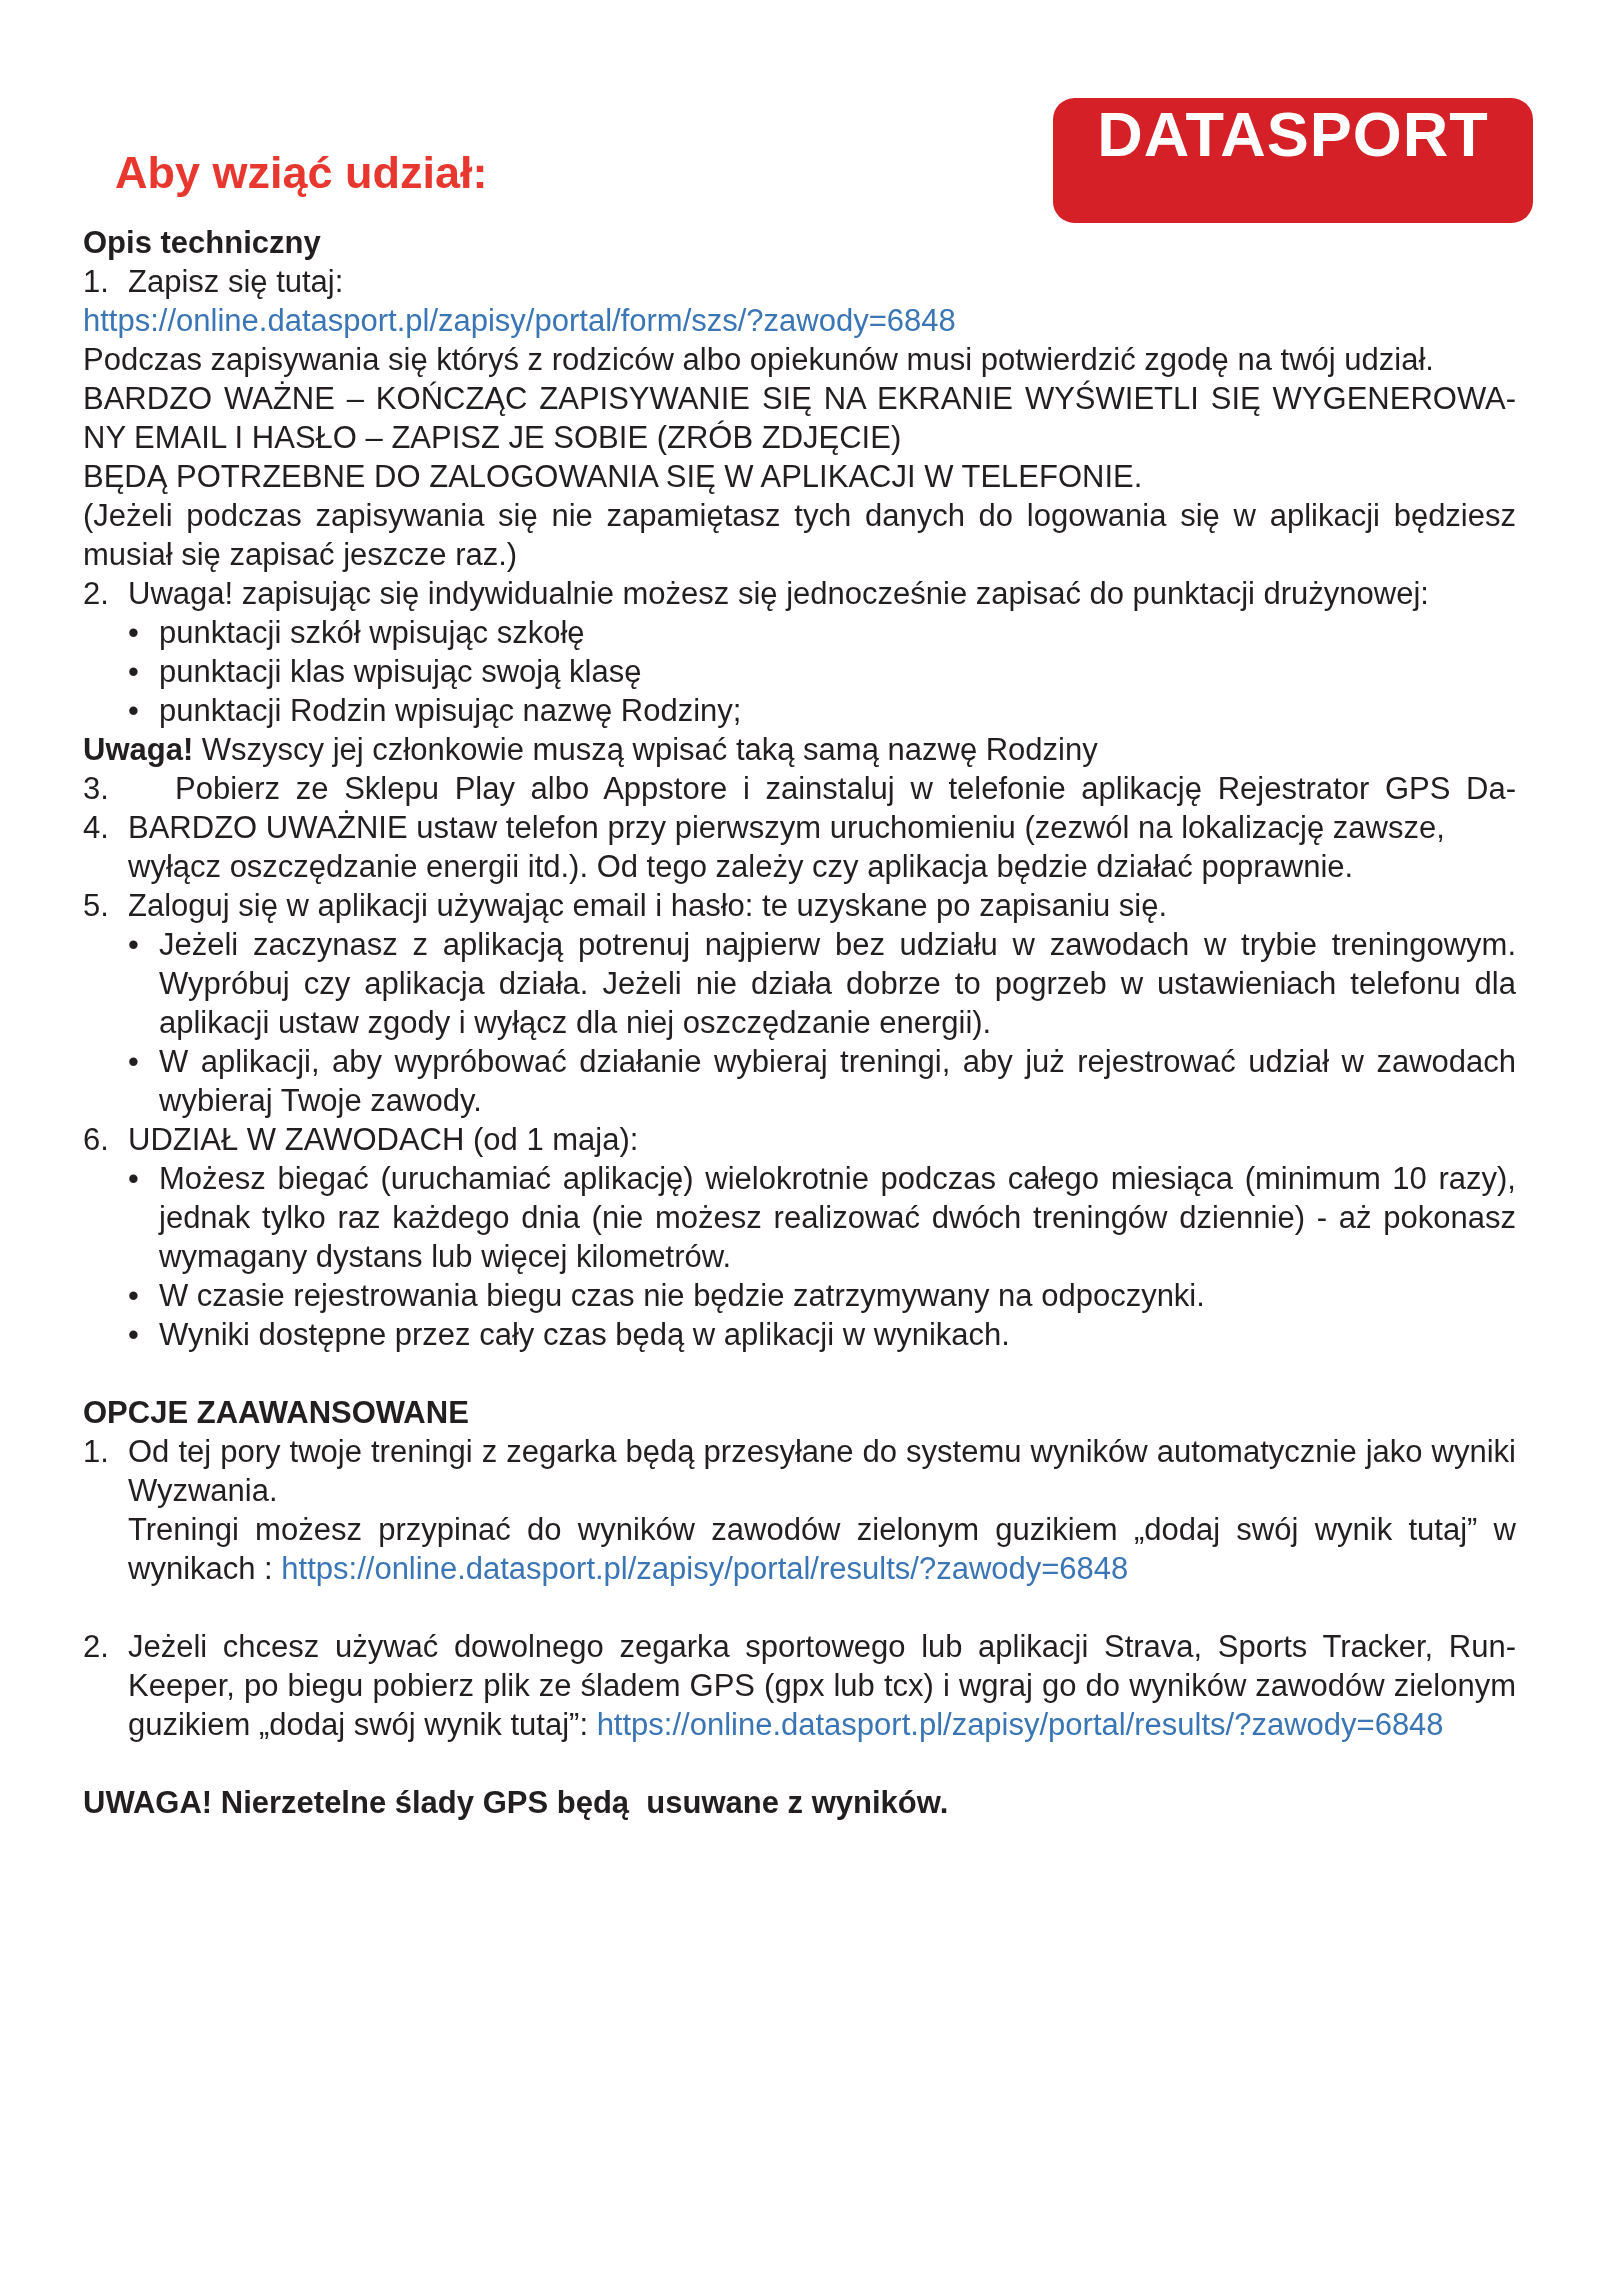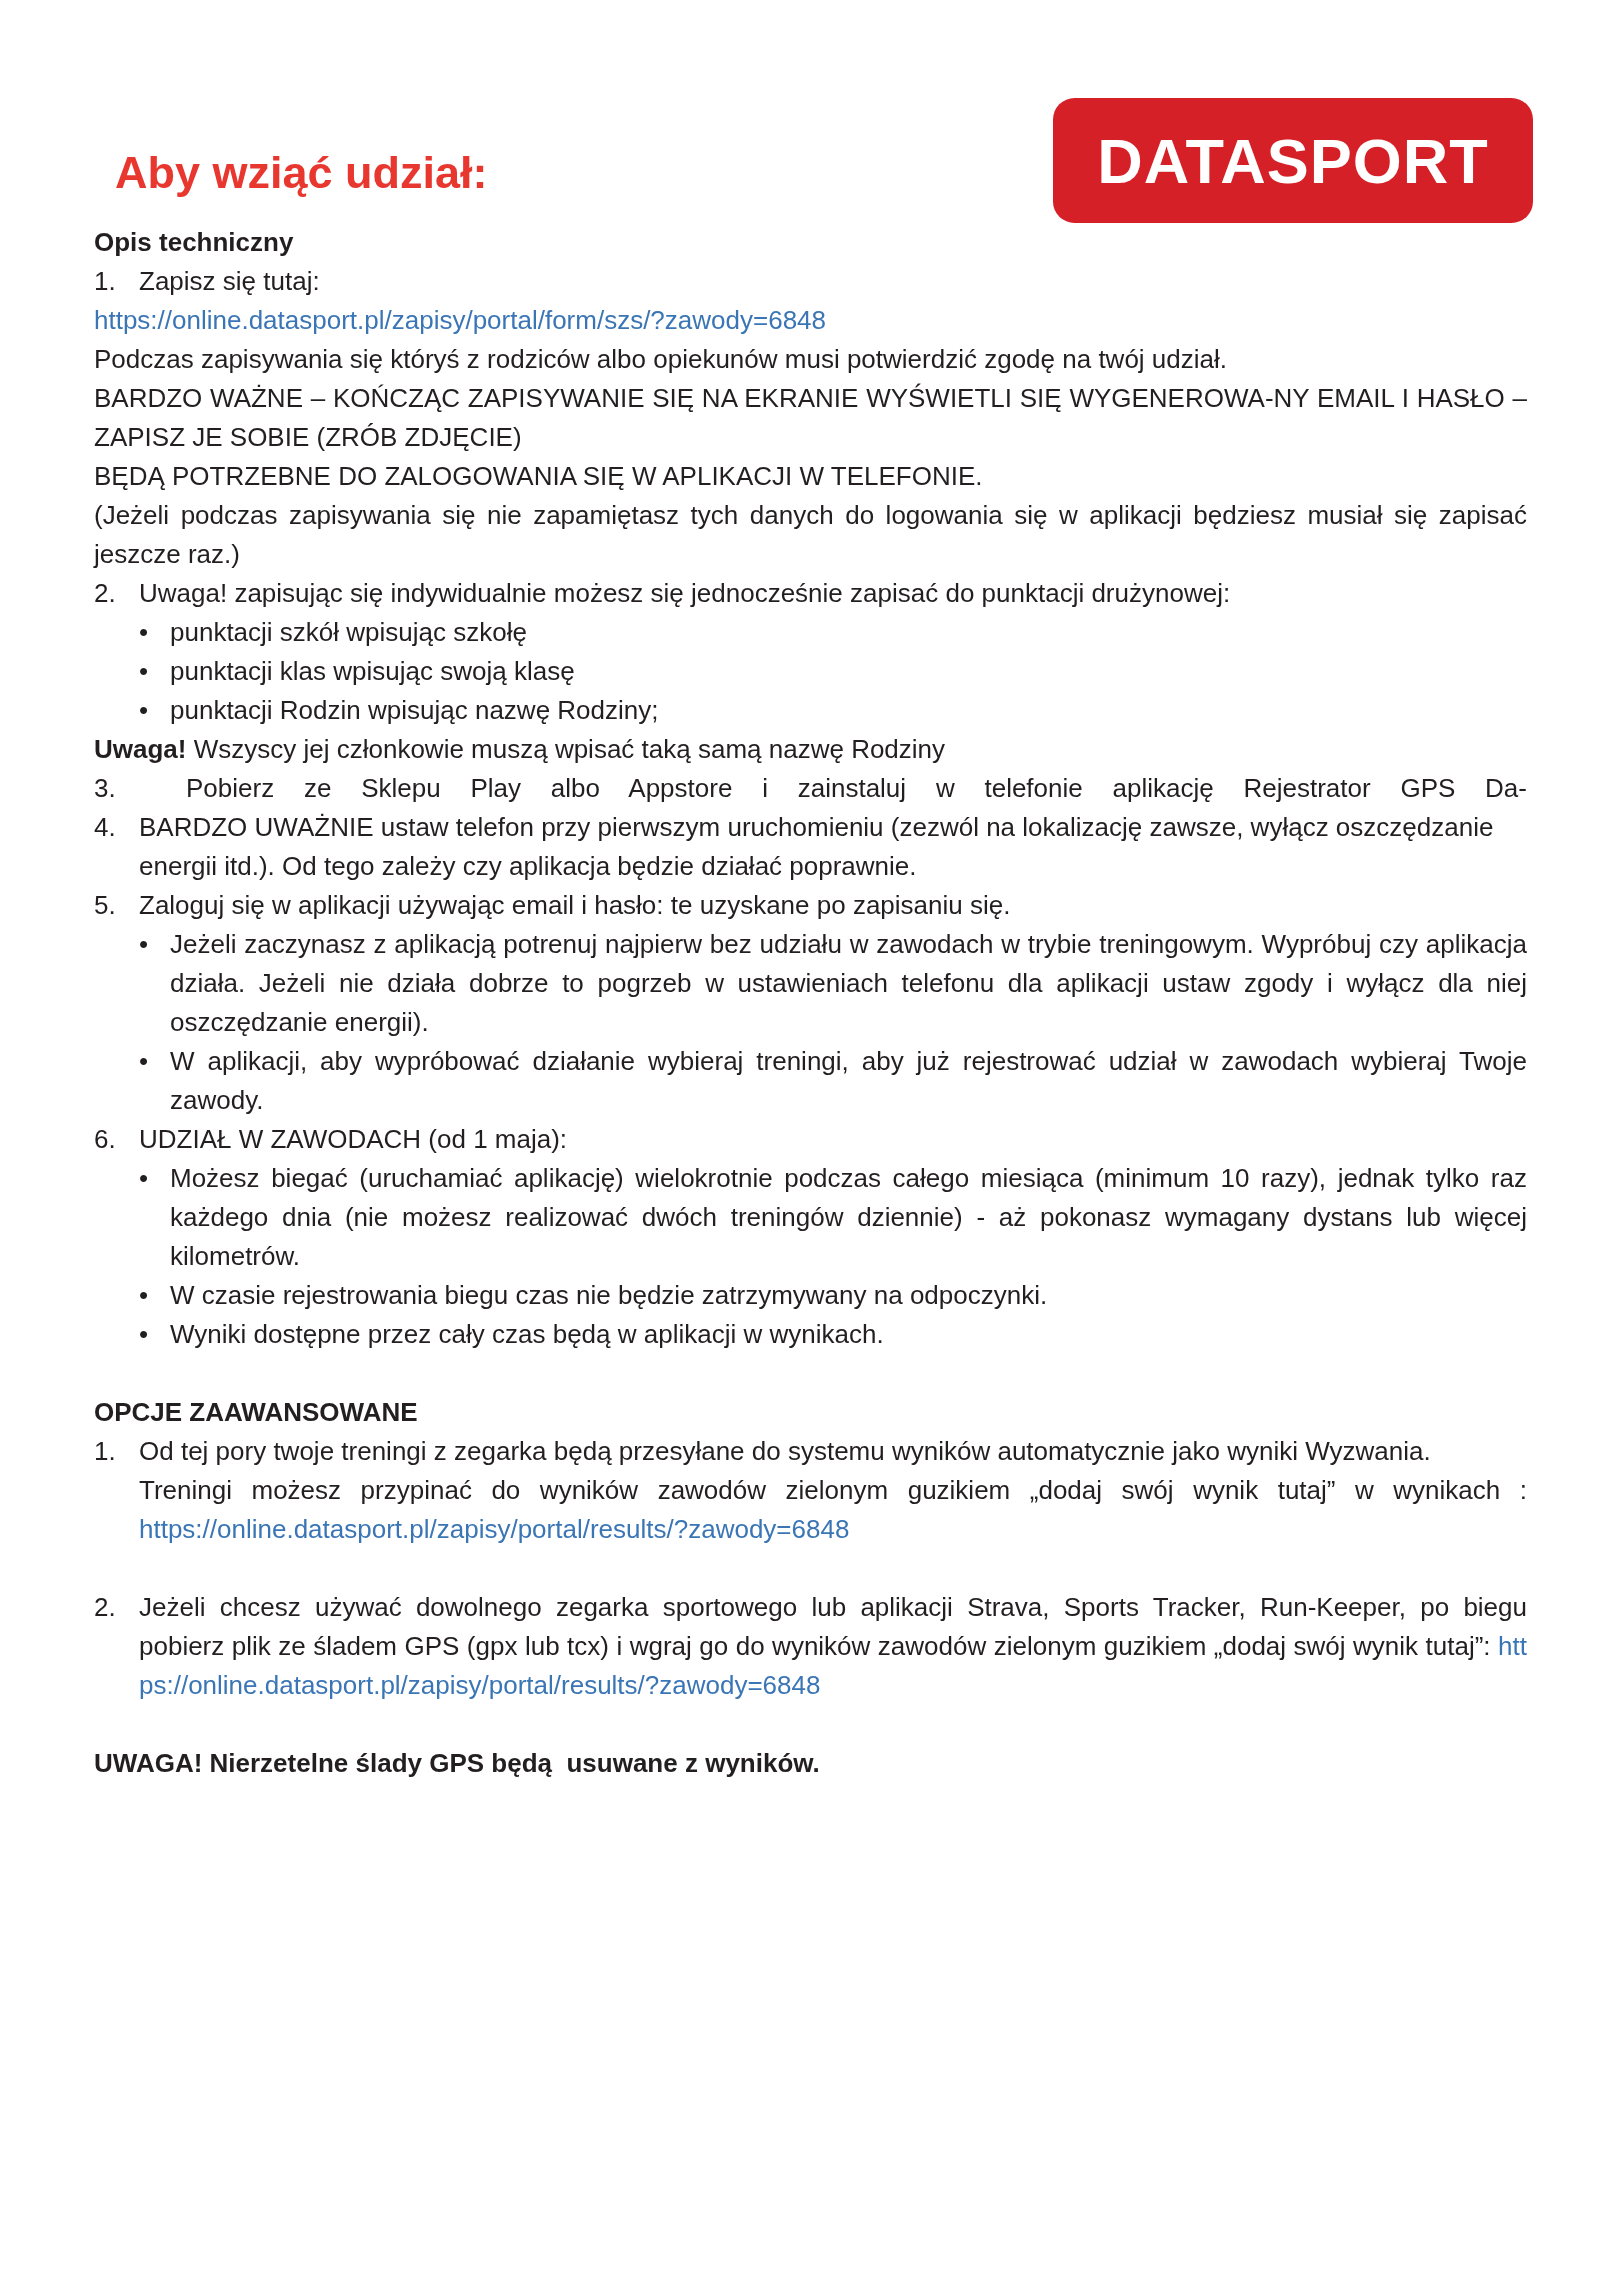--- a/index.html
+++ b/index.html
@@ -23,36 +23,36 @@
     }
     .logo {
       position: absolute;
       left: 1053px;
       top: 98px;
       width: 480px;
       height: 125px;
       background: #d52027;
       border-radius: 21.6px;
       display: flex;
-      align-items: center;
+      align-items: flex-start;
       justify-content: center;
     }
     .logo span {
       color: #ffffff;
       font-family: "Liberation Sans", sans-serif;
       font-weight: bold;
       font-size: 63px;
       letter-spacing: 1px;
     }
     .content {
       position: absolute;
-      left: 94px;
+      left: 83px;
       top: 223px;
       width: 1433px;
-      font-size: 26px;
+      font-size: 31px;
       line-height: 39px;
       font-weight: normal;
     }
     .content p { margin: 0; }
     .justify { text-align: justify; text-align-last: left; }
     .h-bold { font-weight: bold; }
     .link { color: #3a75b5; text-decoration: none; }
     .num-item { display: flex; }
     .num-item .num { width: 45px; flex-shrink: 0; }
     .num-item .body { flex: 1; }

